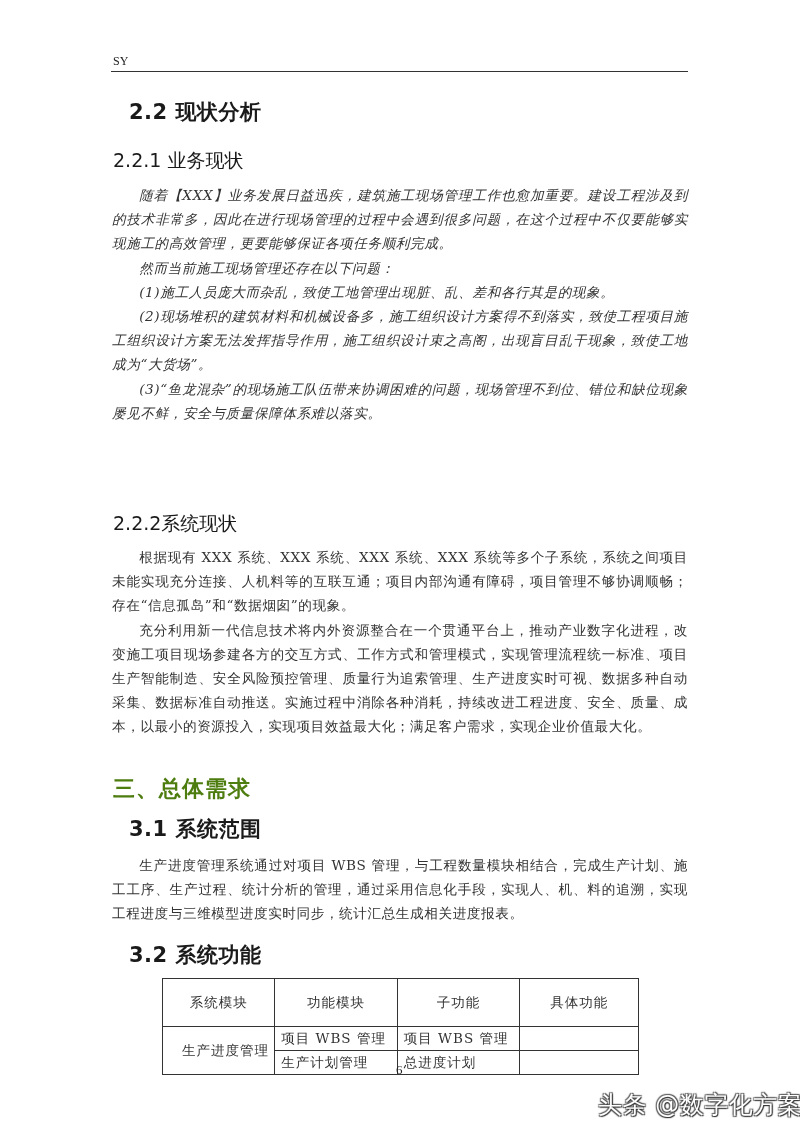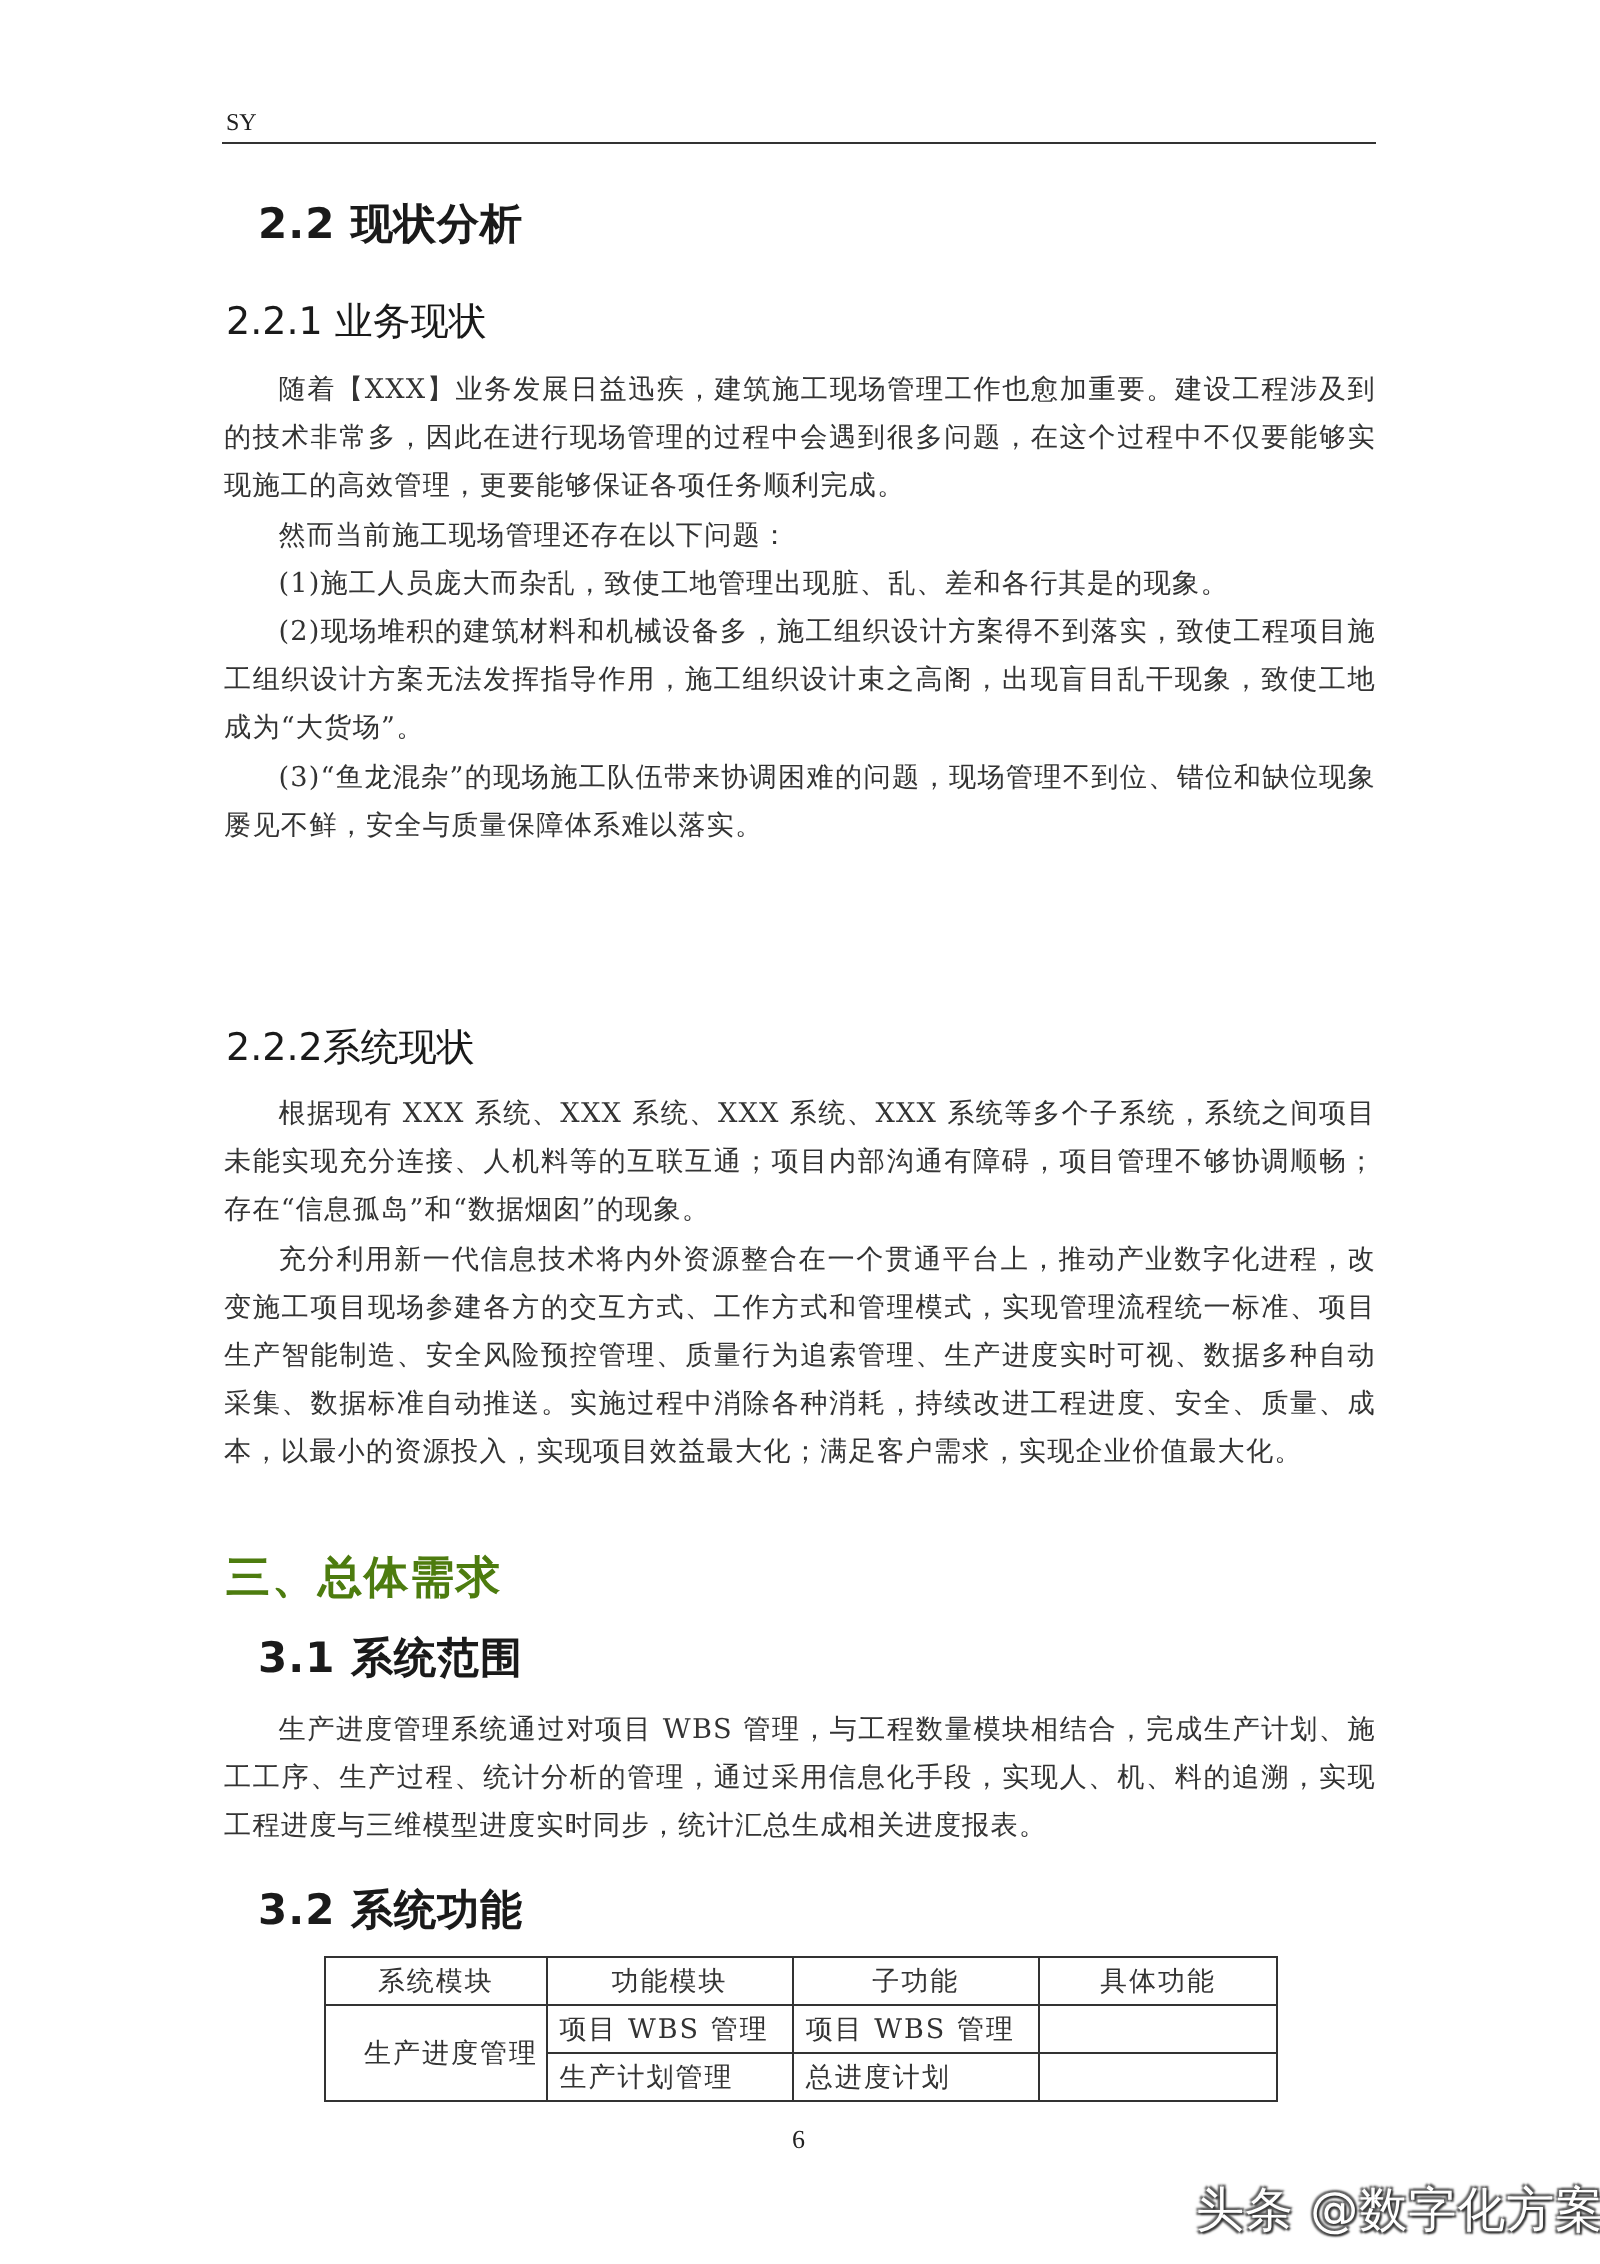--- a/index.html
+++ b/index.html
@@ -10,36 +10,36 @@
   .abs { position: absolute; }
   .header-label { left: 113px; top: 54px; font-size: 12px; font-family: "Liberation Serif", serif; color: #222; }
   .header-rule { left: 111px; top: 71px; width: 577px; height: 1px; background: #333; }
   .h2 { font-size: 21px; font-weight: bold; color: #1a1a1a; font-family: "DejaVu Sans", sans-serif; letter-spacing: 0.5px; white-space: nowrap; margin-left: 16px; }
   .h3 { font-size: 19px; font-weight: normal; color: #1a1a1a; font-family: "DejaVu Sans", sans-serif; white-space: nowrap; }
   .h1 { font-size: 22px; font-weight: bold; color: #4d7c0f; font-family: "DejaVu Sans", sans-serif; letter-spacing: 1px; white-space: nowrap; }
   .para { left: 112px; width: 576px; font-size: 13.6px; line-height: 24.2px; color: #333; text-align: justify; letter-spacing: 0.6px; }
   .para p { margin: 0; text-indent: 2em; }
   table.func { position: absolute; left: 162px; top: 978px; width: 477px; border-collapse: collapse; font-size: 13.5px; color: #333; }
   table.func td, table.func th { border: 1px solid #333; height: 23px; padding: 0 0 0 6px; font-weight: normal; text-align: left; letter-spacing: 1px; }
-  table.func th { text-align: center; padding: 0; }
+  table.func th { text-align: center; padding: 12px; }
   .c1 { width: 106px; } .c2 { width: 118px; } .c3 { width: 118px; } .c4 { width: 114px; font-family: Liberation Serif, serif; }
   .page-num { left: 396px; top: 1062px; font-size: 13px; font-family: "Liberation Serif", serif; color: #222; }
   .watermark { left: 598px; top: 1089px; font-size: 24px; color: #fff; font-family: "DejaVu Sans", sans-serif;
     text-shadow: 1px 1px 1px #333, -1px -1px 1px #666, 1px -1px 1px #555, -1px 1px 1px #555; letter-spacing: 0.5px; white-space: nowrap; }
 </style>
 </head>
 <body>
 
 <div class="abs header-label">SY</div>
 <div class="abs header-rule"></div>
 
 <div class="abs h2" style="left:113px; top:98px;">2.2 现状分析</div>
 <div class="abs h3" style="left:113px; top:148px;">2.2.1 业务现状</div>
 
-<div class="abs para" style="top:183px;">
+<div class="abs para" style="top:183px;font-style:italic;">
   <p>随着【XXX】业务发展日益迅疾，建筑施工现场管理工作也愈加重要。建设工程涉及到的技术非常多，因此在进行现场管理的过程中会遇到很多问题，在这个过程中不仅要能够实现施工的高效管理，更要能够保证各项任务顺利完成。</p>
   <p>然而当前施工现场管理还存在以下问题：</p>
   <p>(1)施工人员庞大而杂乱，致使工地管理出现脏、乱、差和各行其是的现象。</p>
   <p>(2)现场堆积的建筑材料和机械设备多，施工组织设计方案得不到落实，致使工程项目施工组织设计方案无法发挥指导作用，施工组织设计束之高阁，出现盲目乱干现象，致使工地成为“大货场”。</p>
   <p>(3)“鱼龙混杂”的现场施工队伍带来协调困难的问题，现场管理不到位、错位和缺位现象屡见不鲜，安全与质量保障体系难以落实。</p>
 </div>
 
 <div class="abs h3" style="left:113px; top:511px;">2.2.2系统现状</div>
 
 <div class="abs para" style="top:545px;">

